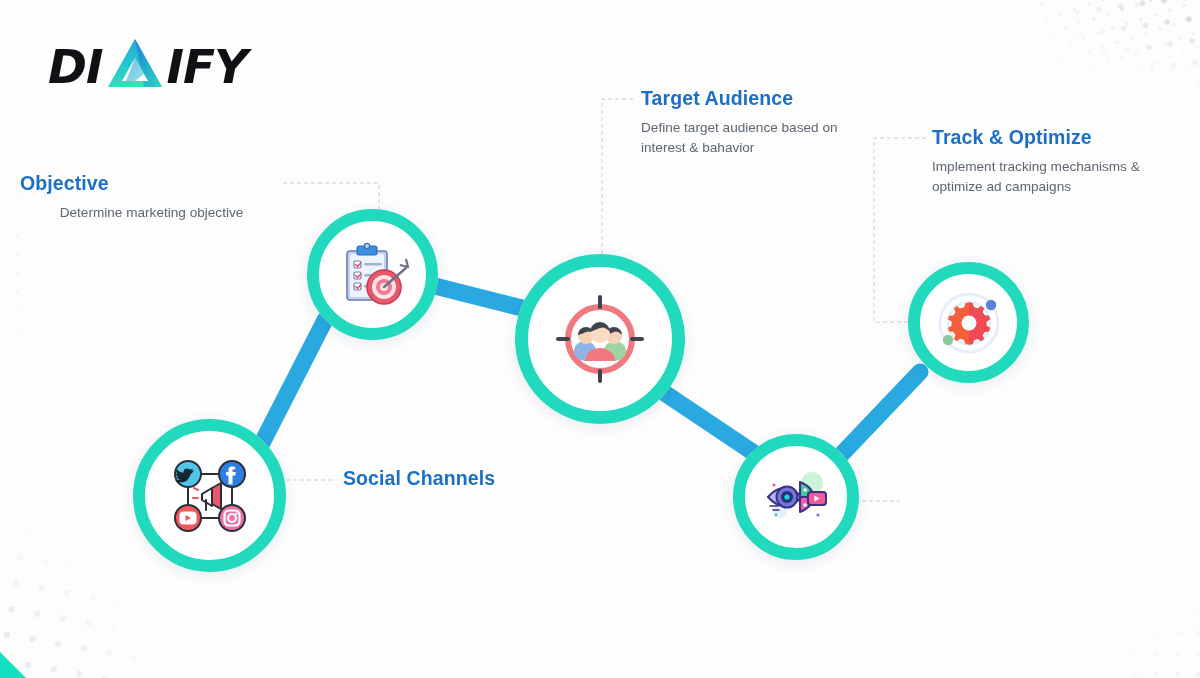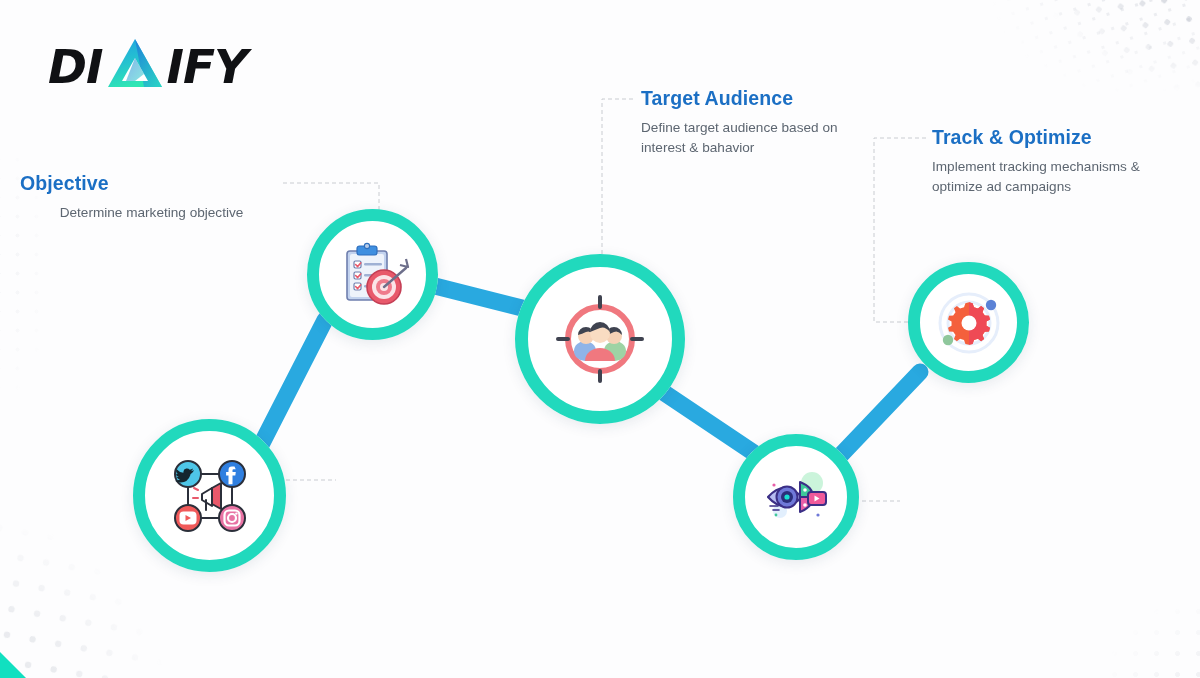--- a/index.html
+++ b/index.html
@@ -351,18 +351,19 @@
     <div class="title">Track &amp; Optimize</div>
     <div class="desc">Implement tracking mechanisms &amp; optimize ad campaigns</div>
   </div>
 
   <div class="label" style="left:641px; top:87px; width:210px;">
     <div class="title">Target Audience</div>
     <div class="desc">Define target audience based on interest &amp; bahavior</div>
   </div>
 
   <div class="label" style="left:343px; top:467px; width:200px;">
+    <div class="title">Social Channels</div>
   </div>
 
   <div class="label" style="left:907px; top:489px; width:215px;">
   </div>
 
 </div>
 
 </body></html>

